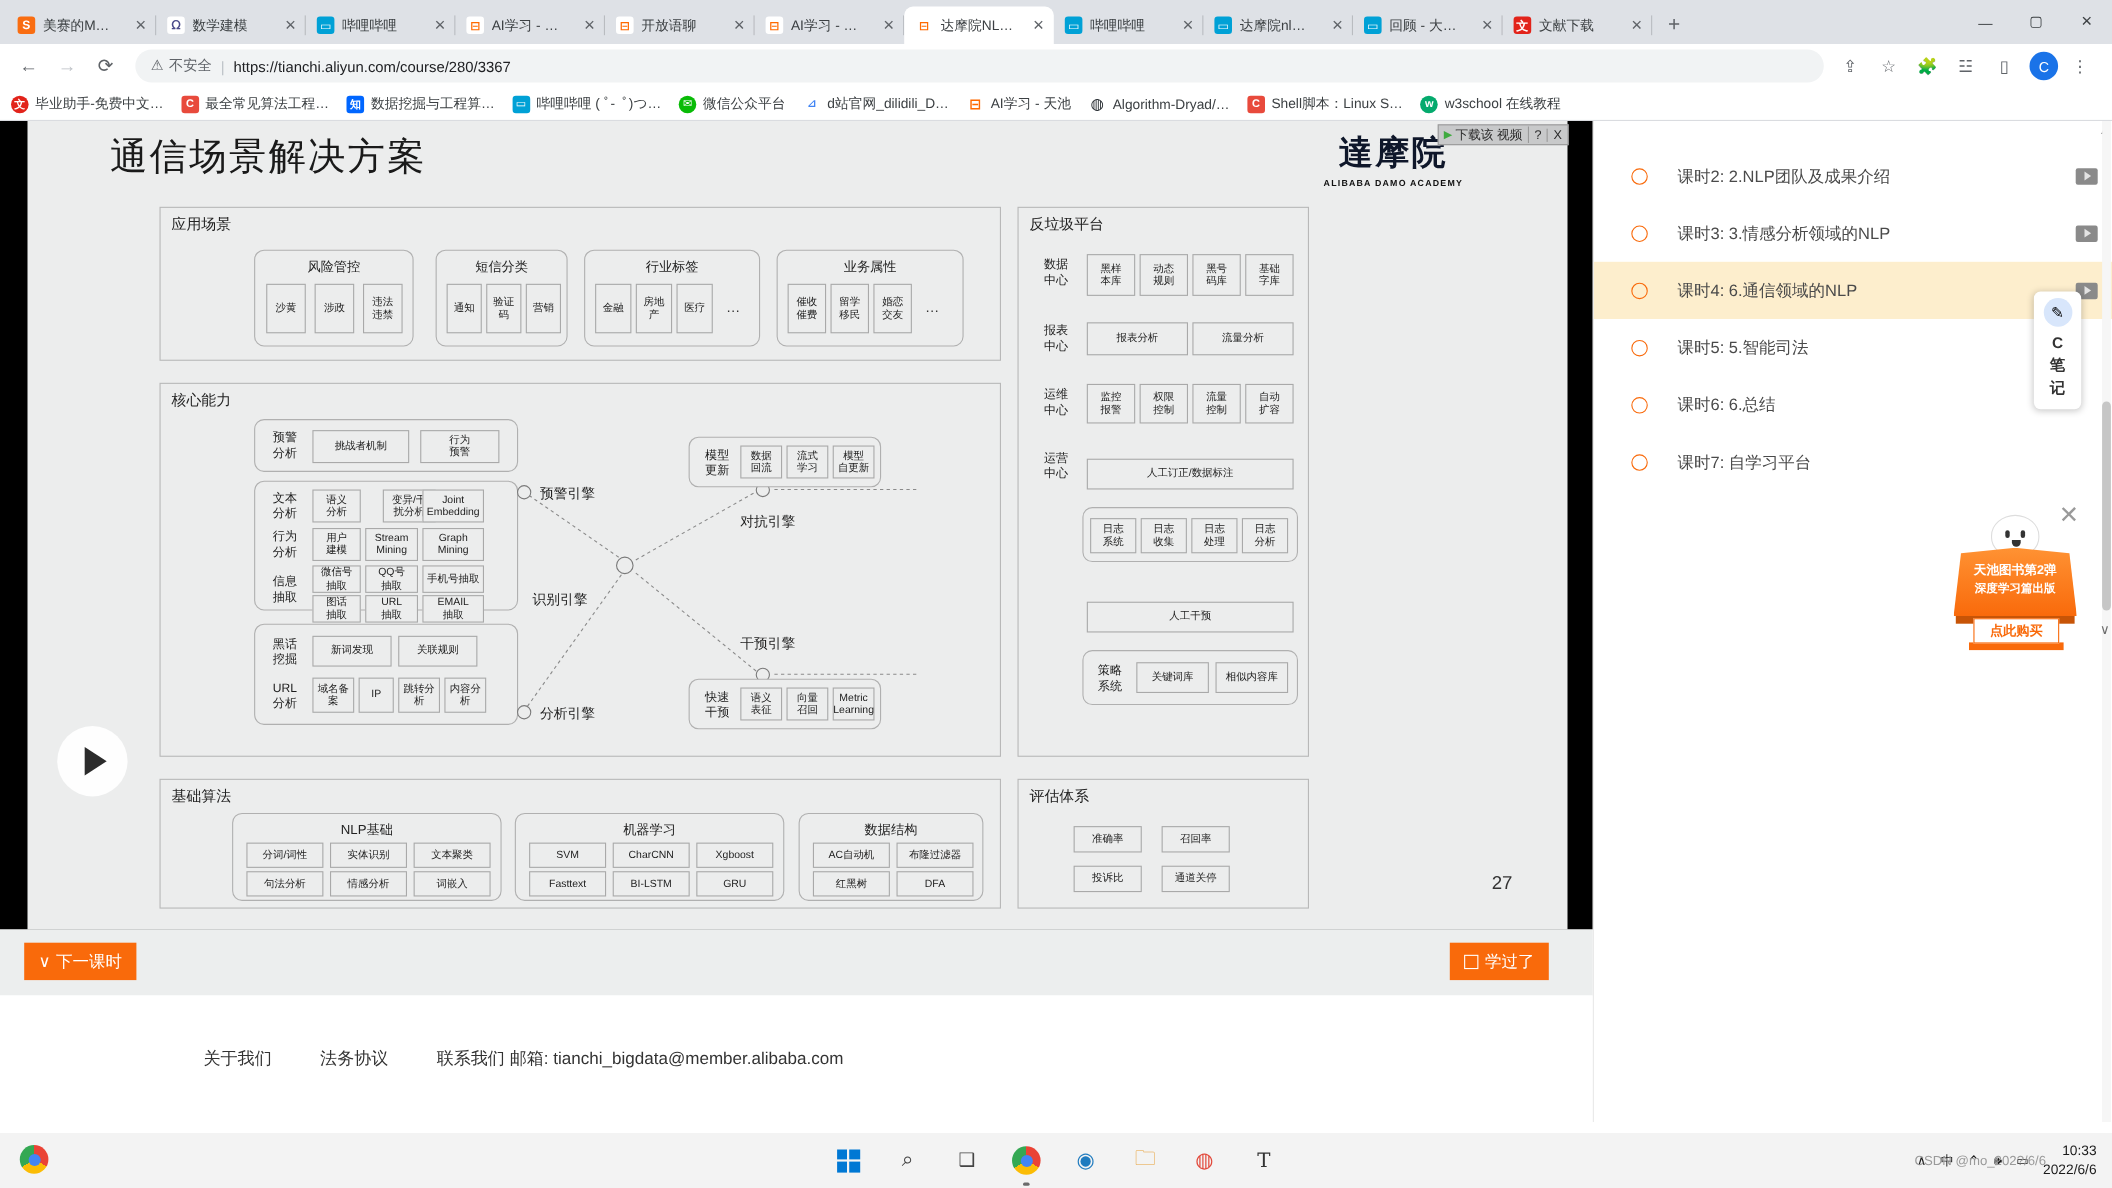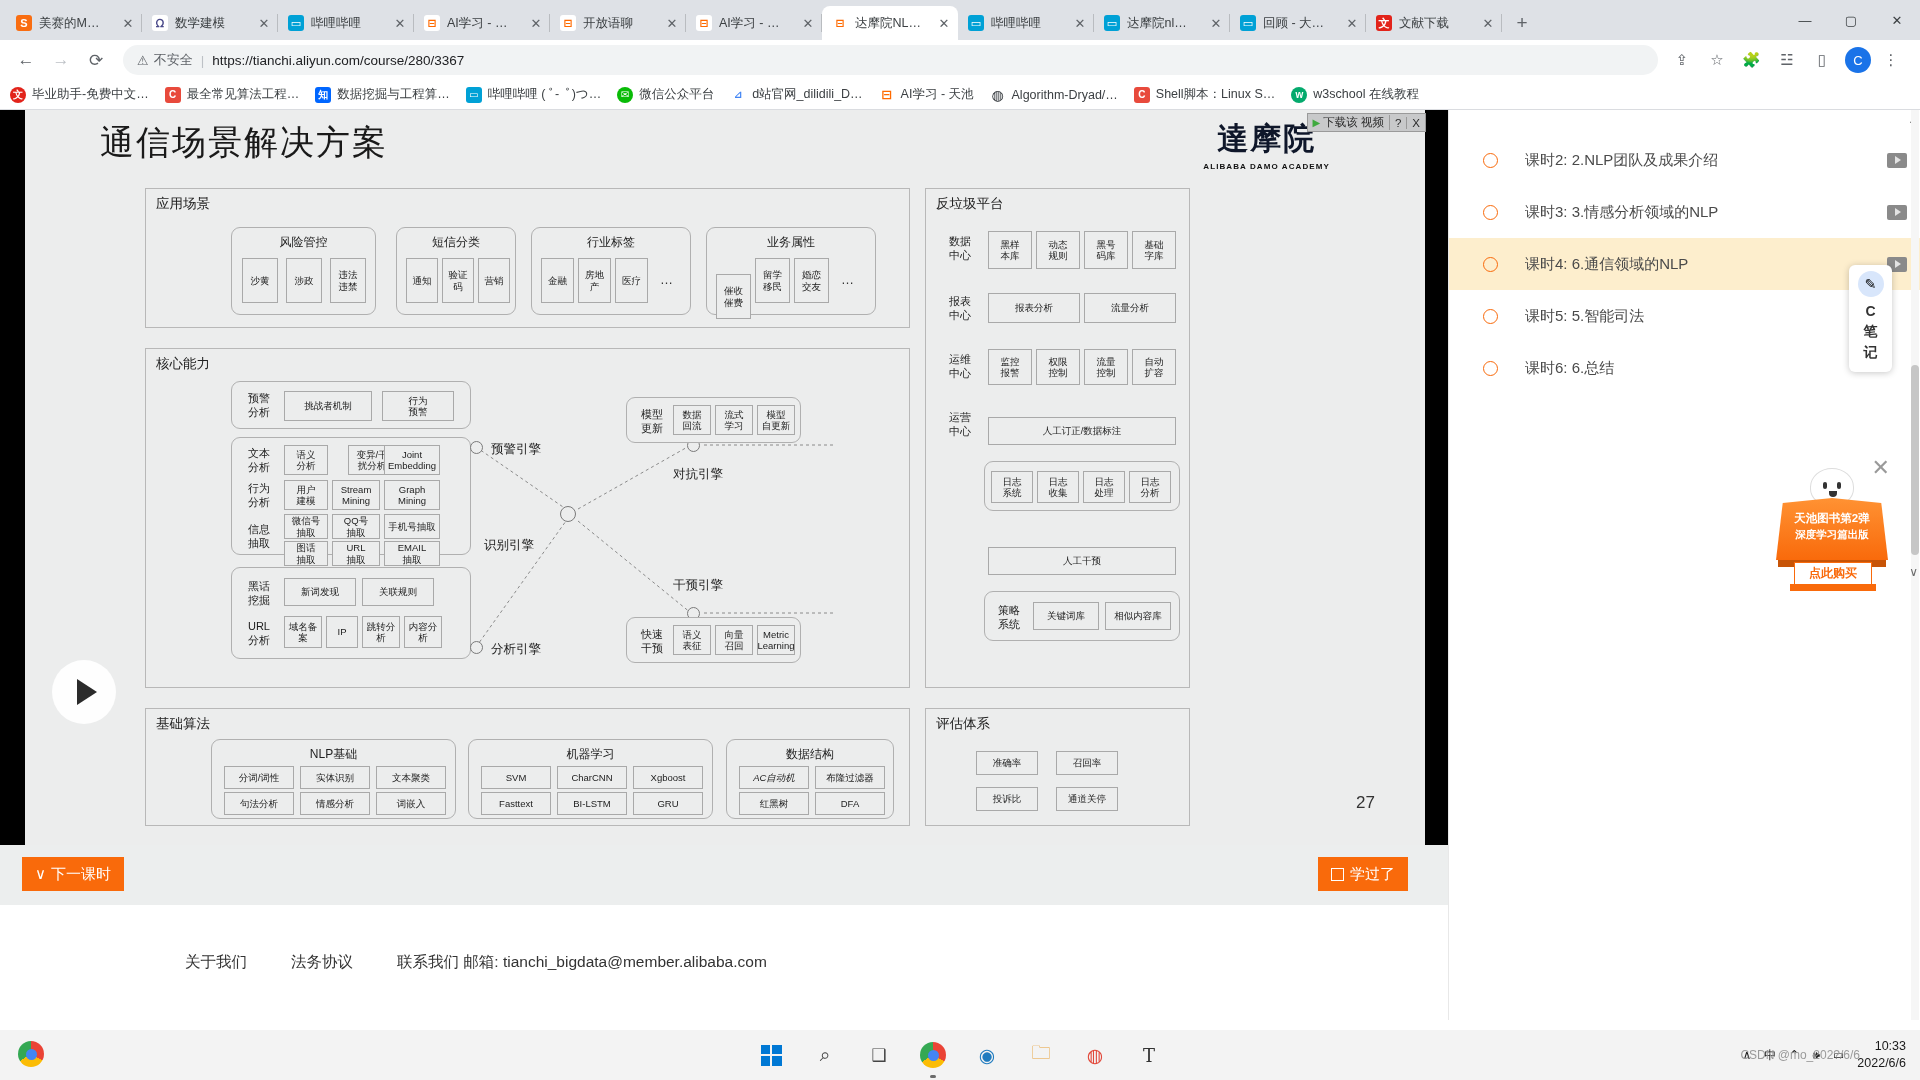--- a/index.html
+++ b/index.html
@@ -384,21 +384,21 @@
               <div class="btitle">行业标签</div>
               <div class="sq" style="left:9px;top:30px;width:33px;height:45px;">金融</div>
               <div class="sq" style="left:46px;top:30px;width:33px;height:45px;white-space:pre-line;">房地
 产</div>
               <div class="sq" style="left:83px;top:30px;width:33px;height:45px;">医疗</div>
               <div class="dots" style="left:128px;top:44px;">…</div>
             </div>
 
             <div class="rbox" style="left:560px;top:38px;width:170px;height:88px;">
               <div class="btitle">业务属性</div>
-              <div class="sq" style="left:9px;top:30px;width:35px;height:45px;white-space:pre-line;margin-top:16px;">催收
+              <div class="sq" style="left:9px;top:30px;width:35px;height:45px;white-space:pre-line;">催收
 催费</div>
               <div class="sq" style="left:48px;top:30px;width:35px;height:45px;white-space:pre-line;">留学
 移民</div>
               <div class="sq" style="left:87px;top:30px;width:35px;height:45px;white-space:pre-line;">婚恋
 交友</div>
               <div class="dots" style="left:134px;top:44px;">…</div>
             </div>
           </div>
 
           <div class="panel" style="left:120px;top:238px;width:765px;height:340px;">
@@ -583,21 +583,21 @@
               <div class="sq" style="left:12px;top:26px;width:70px;height:23px;">分词/词性</div>
               <div class="sq" style="left:88px;top:26px;width:70px;height:23px;">实体识别</div>
               <div class="sq" style="left:164px;top:26px;width:70px;height:23px;">文本聚类</div>
               <div class="sq" style="left:12px;top:52px;width:70px;height:23px;">句法分析</div>
               <div class="sq" style="left:88px;top:52px;width:70px;height:23px;">情感分析</div>
               <div class="sq" style="left:164px;top:52px;width:70px;height:23px;">词嵌入</div>
             </div>
 
             <div class="rbox" style="left:580px;top:30px;width:168px;height:80px;">
               <div class="btitle">数据结构</div>
-              <div class="sq" style="left:12px;top:26px;width:70px;height:23px;font-style:italic;">AC自动机</div>
+              <div class="sq" style="left:12px;top:26px;width:70px;height:23px;">AC自动机</div>
               <div class="sq" style="left:88px;top:26px;width:70px;height:23px;">布隆过滤器</div>
               <div class="sq" style="left:12px;top:52px;width:70px;height:23px;">红黑树</div>
               <div class="sq" style="left:88px;top:52px;width:70px;height:23px;">DFA</div>
             </div>
           </div>
 
           <div class="panel" style="left:900px;top:598px;width:265px;height:118px;">
             <div class="ptitle">评估体系</div>
             <div class="sq" style="left:50px;top:42px;width:62px;height:24px;">准确率</div>
             <div class="sq" style="left:130px;top:42px;width:62px;height:24px;">召回率</div>
@@ -666,20 +666,24 @@
             <i class="t"></i>
           </span>
       </div>
       <div class="lesson">
         <span class="circ"></span>
         <span class="ltext">课时5: 5.智能司法</span>
       </div>
       <div class="lesson">
         <span class="circ"></span>
         <span class="ltext">课时6: 6.总结</span>
+      </div>
+      <div class="lesson">
+        <span class="circ"></span>
+        <span class="ltext">课时7: 自学习平台</span>
       </div>
 
       <div class="notewidget">
         <div class="nicon">✎</div>
         <div class="nw-t">C</div>
         <div class="nw-t">笔</div>
         <div class="nw-t">记</div>
       </div>
       <div class="noteclose">✕</div>
 

